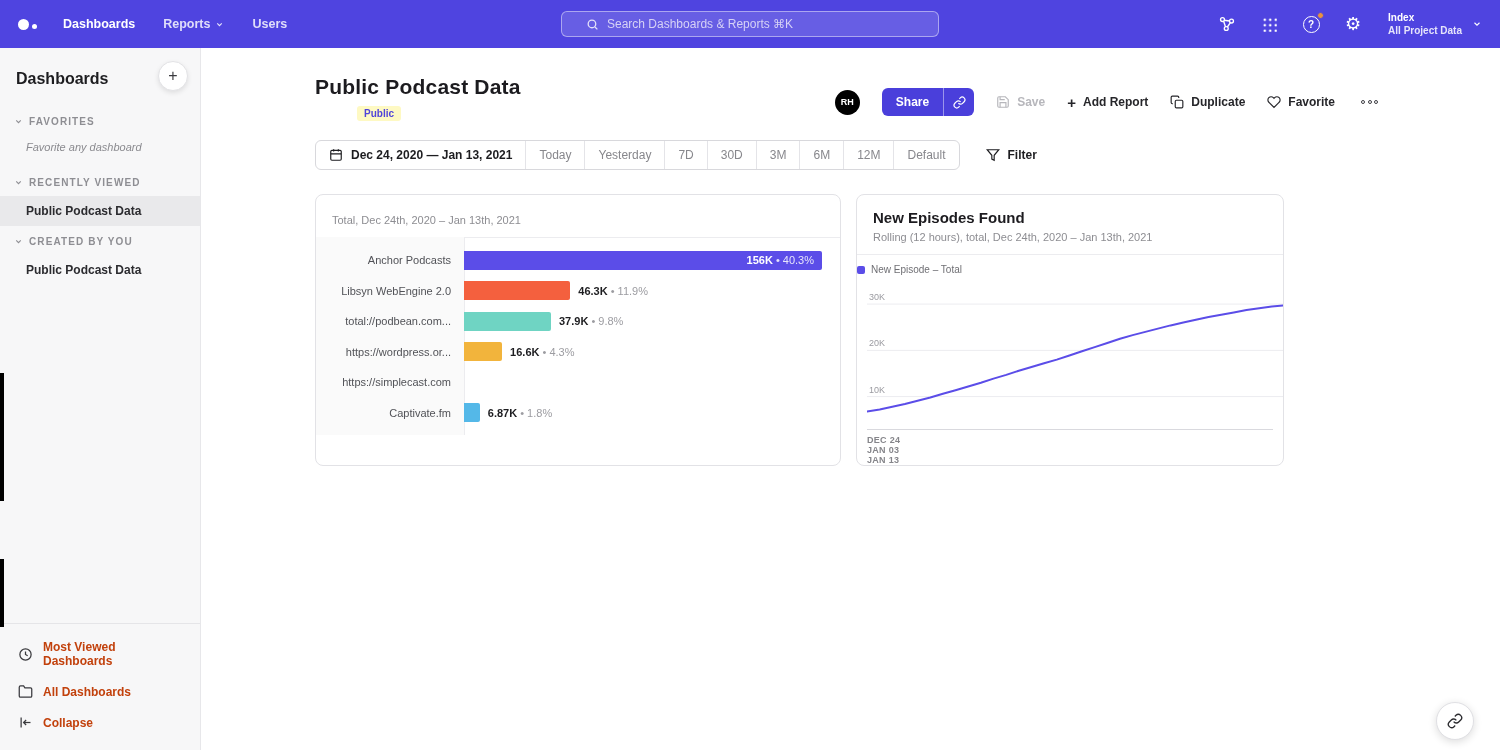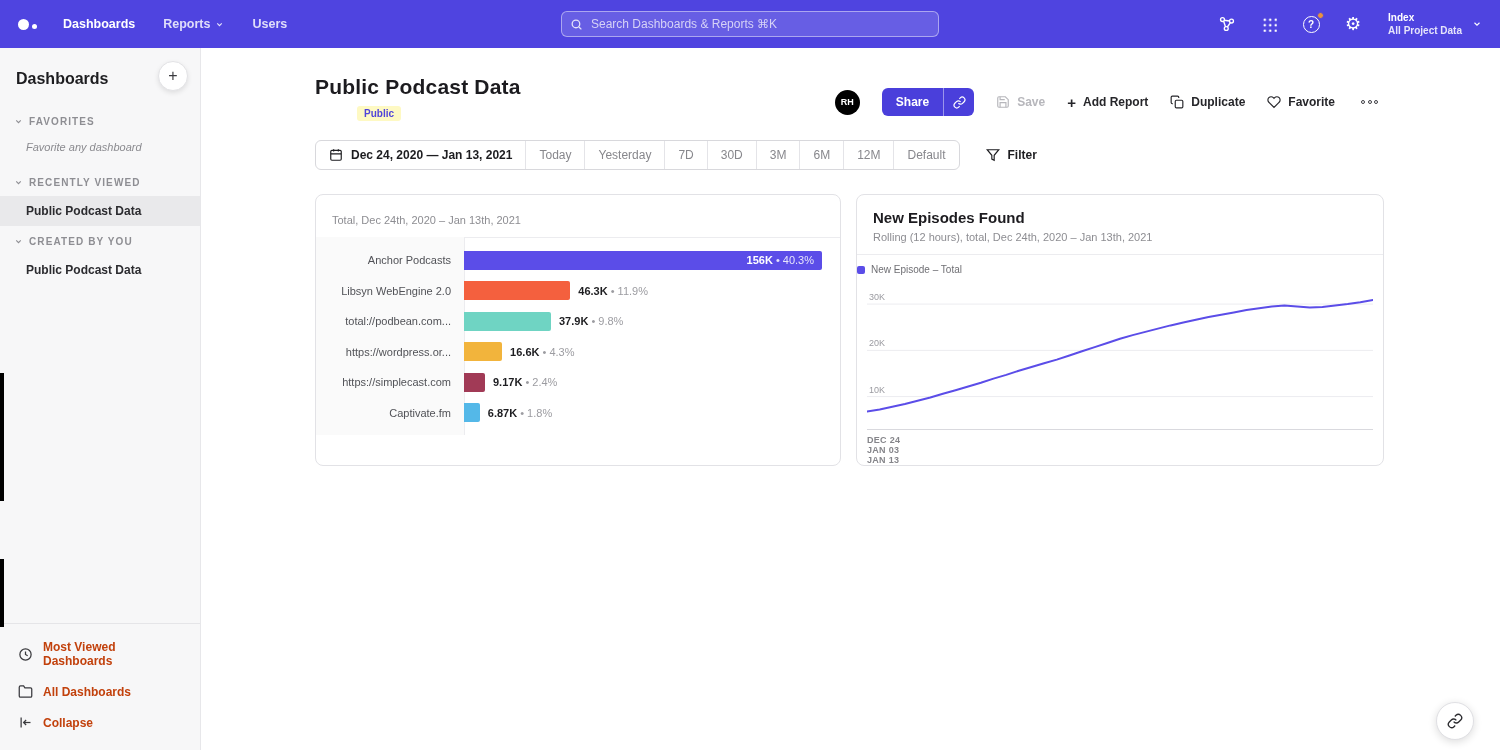--- a/index.html
+++ b/index.html
@@ -8,21 +8,21 @@
   .app { position:relative; width:1500px; height:750px; }
 
   
   .navbar { position:absolute; top:0; left:0; right:0; height:48px; background:#4f44e0; display:flex; align-items:center; padding:0 18px; z-index:40; }
   .logo { display:flex; align-items:flex-end; gap:3px; margin-right:26px; cursor:pointer; }
   .logo .d1 { width:11px; height:11px; border-radius:50%; background:#fff; }
   .logo .d2 { width:5px; height:5px; border-radius:50%; background:#fff; margin-bottom:1px; }
   .nav-items { display:flex; align-items:center; gap:28px; }
   .nav-item { color:rgba(255,255,255,.82); font-size:12.5px; font-weight:600; cursor:pointer; display:flex; align-items:center; gap:5px; }
   .nav-item.active { color:#fff; }
-  .search { position:absolute; left:50%; top:11px; transform:translateX(-50%); width:378px; height:26px; background:rgba(255,255,255,.14); border:1px solid rgba(255,255,255,.45); border-radius:6px; display:flex; align-items:center; padding:0 8px; gap:8px; }
+  .search { position:absolute; left:50%; top:11px; transform:translateX(-50%); width:378px; height:26px; background:rgba(255,255,255,.14); border:1px solid rgba(255,255,255,.45); border-radius:6px; display:flex; align-items:center; padding:0 24px; gap:8px; }
   .search svg { flex:0 0 auto; }
   .search input { background:transparent; border:none; outline:none; color:#fff; font-size:12px; width:100%; font-family:inherit; }
   .search input::placeholder { color:#d6d2f6; }
   .nav-right { margin-left:auto; display:flex; align-items:center; gap:20px; }
   .nav-icon { position:relative; display:flex; align-items:center; justify-content:center; width:22px; height:22px; cursor:pointer; }
   .grid-dots { width:15px; height:15px; background-image:radial-gradient(circle,#fff 1.3px,transparent 1.5px); background-size:5.5px 5.5px; background-position:0 0; }
   .help-circle { width:17px; height:17px; border:1.6px solid #fff; border-radius:50%; color:#fff; font-size:10px; font-weight:700; display:flex; align-items:center; justify-content:center; }
   .help-dot { position:absolute; top:-1px; right:-2px; width:7px; height:7px; border-radius:50%; border:1.5px solid #4f44e0; }
   .gear { color:#fff; font-size:18px; line-height:1; }
   .project { display:flex; align-items:center; gap:10px; cursor:pointer; color:#fff; margin-left:4px; }
@@ -67,21 +67,21 @@
   .toolbar { margin-top:19px; display:flex; align-items:center; }
   .seg-control { display:flex; align-items:stretch; border:1px solid #d8d8dc; border-radius:6px; overflow:hidden; height:30px; background:#fff; }
   .seg { display:flex; align-items:center; padding:0 13px; font-size:12px; color:#87878c; border-left:1px solid #e4e4e8; cursor:pointer; white-space:nowrap; }
   .seg.date { border-left:none; gap:8px; color:#1d1d20; font-weight:700; }
   .filter-btn { display:flex; align-items:center; gap:8px; margin-left:26px; font-size:12px; font-weight:700; color:#1d1d20; cursor:pointer; }
 
   
   .cards { display:flex; gap:15px; margin-top:24px; }
   .card { border:1px solid #e2e2e6; border-radius:8px; background:#fff; height:272px; overflow:hidden; }
   .card1 { width:526px; }
-  .card2 { width:528px; }
+  .card2 { width:428px; }
   .card-head { padding:14px 16px 11px; border-bottom:1px solid #ececef; }
   .card-title { font-size:15px; font-weight:700; color:#1c1b1f; }
   .card-sub { font-size:11px; color:#8d8d92; margin-top:5px; }
 
   
   .bars { position:relative; padding:7px 0 0; height:197px; }
   .bars::before { content:""; position:absolute; left:0; top:-1px; bottom:0; width:148px; background:#fafafa; border-right:1px solid #ececef; }
   .brow { position:relative; display:flex; align-items:center; height:30.5px; }
   .blab { width:148px; flex:0 0 auto; text-align:right; padding-right:13px; font-size:11px; color:#515257; }
   .barea { position:relative; display:flex; align-items:center; flex:1; height:100%; }
@@ -331,24 +331,20 @@
             </div>
             <div class="brow">
               <div class="blab">https://wordpress.or...</div>
               <div class="barea">
                 <div class="bar" style="width: 38.1px; background: rgb(242, 180, 60);"></div>
                 <span class="outlab"><b>16.6K</b><i> • 4.3%</i></span>
               </div>
             </div>
             <div class="brow">
               <div class="blab">https://simplecast.com</div>
-              <div class="barea">
-                <div class="bar" style="width: 21px; background: rgb(161, 58, 86);"></div>
-                <span class="outlab"><b>9.17K</b><i> • 2.4%</i></span>
-              </div>
             </div>
             <div class="brow">
               <div class="blab">Captivate.fm</div>
               <div class="barea">
                 <div class="bar" style="width: 15.8px; background: rgb(84, 184, 232);"></div>
                 <span class="outlab"><b>6.87K</b><i> • 1.8%</i></span>
               </div>
             </div>
           </div>
       </section>

